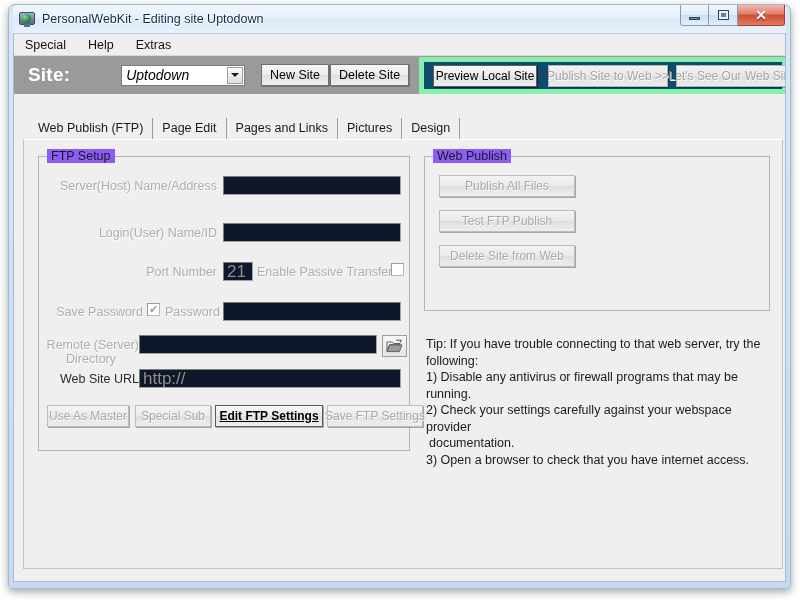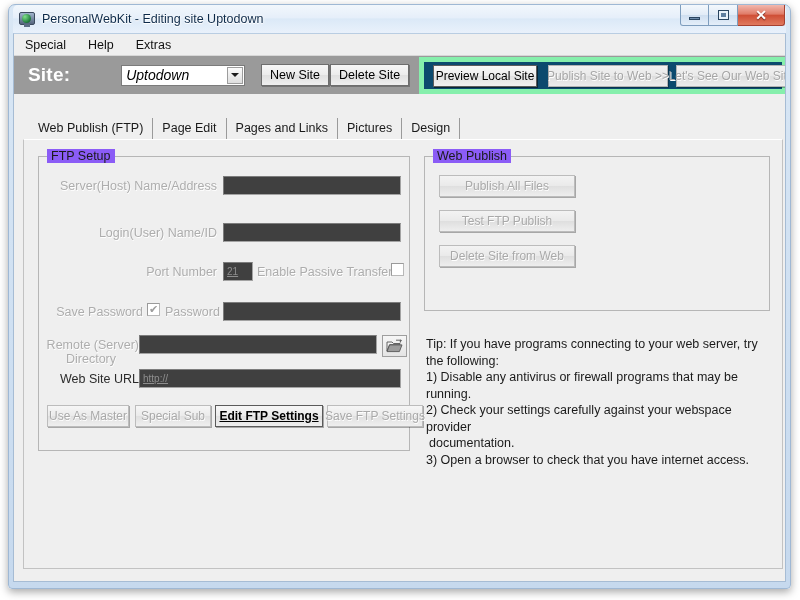--- a/index.html
+++ b/index.html
@@ -314,33 +314,32 @@
     text-shadow: 0.6px 0.6px 0 #ffffff;
     white-space: nowrap;
     text-align: right;
   }
   .flabel-dark {
     color: #2b2b2b;
     text-shadow: none;
   }
   .ftext {
     position: absolute;
-    background: #404040;
+    background: #0f172a;
     border: 1px solid #a3a3a3;
     border-top: 1px solid #7c7c7c;
     border-left: 1px solid #7c7c7c;
     box-sizing: border-box;
-    font-size: 10px;
+    font-size: 17px;
     color: #2b2b2b;
     display: flex;
     align-items: center;
     padding-left: 3px;
     overflow: hidden;
     white-space: nowrap;
-    text-decoration: underline;
   }
   .ftext-gray { color: #8e8e8e; }
 
   .fcheck {
     position: absolute;
     width: 13px; height: 13px;
     background: #ffffff;
     border: 1px solid #b8b8b8;
     border-top: 1px solid #9a9a9a;
     border-left: 1px solid #9a9a9a;
@@ -523,21 +522,21 @@
       </div>
 
       <div class="groupbox" id="web-publish-group">
         <div class="group-title">Web Publish</div>
         <div class="wp-btn" style="top:18px;">Publish All Files</div>
         <div class="wp-btn" style="top:53px;">Test FTP Publish</div>
         <div class="wp-btn" style="top:88px;">Delete Site from Web</div>
       </div>
 
       <div id="tip-block">
-        <div>Tip: If you have programs connecting to your web server, try the following:</div>
+        <div>Tip: If you have trouble connecting to that web server, try the following:</div>
         <div>1) Disable any antivirus or firewall programs that may be running.</div>
         <div>2) Check your settings carefully against your webspace provider</div>
         <div class="tip-indent">documentation.</div>
         <div>3) Open a browser to check that you have internet access.</div>
       </div>
 
     </div>
   </div>
 </div>
 

